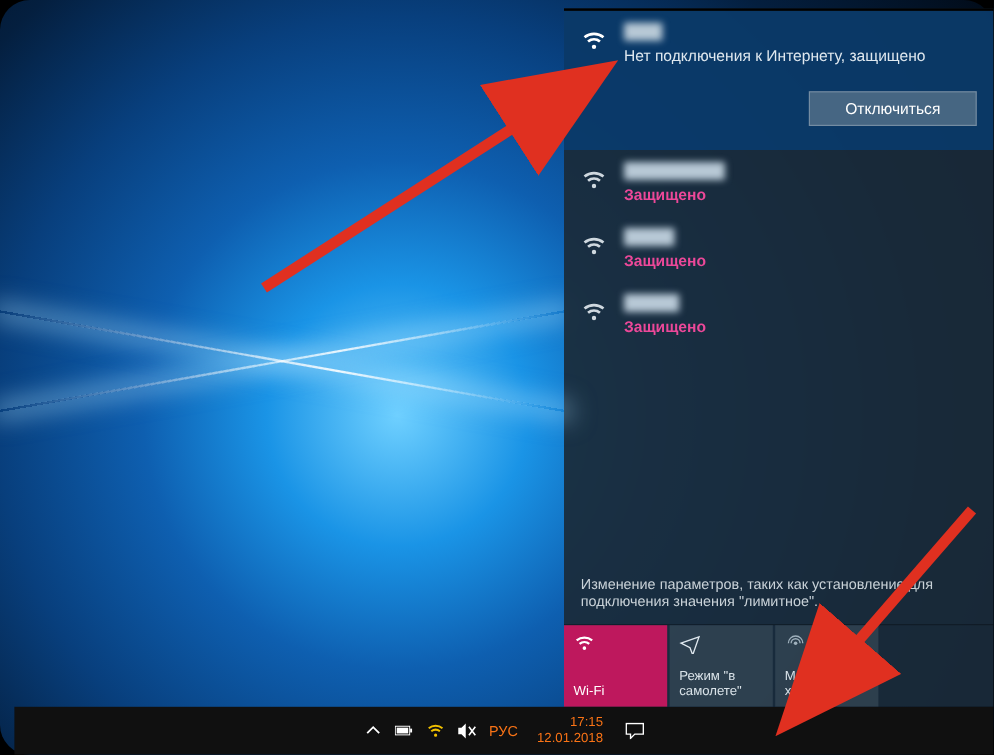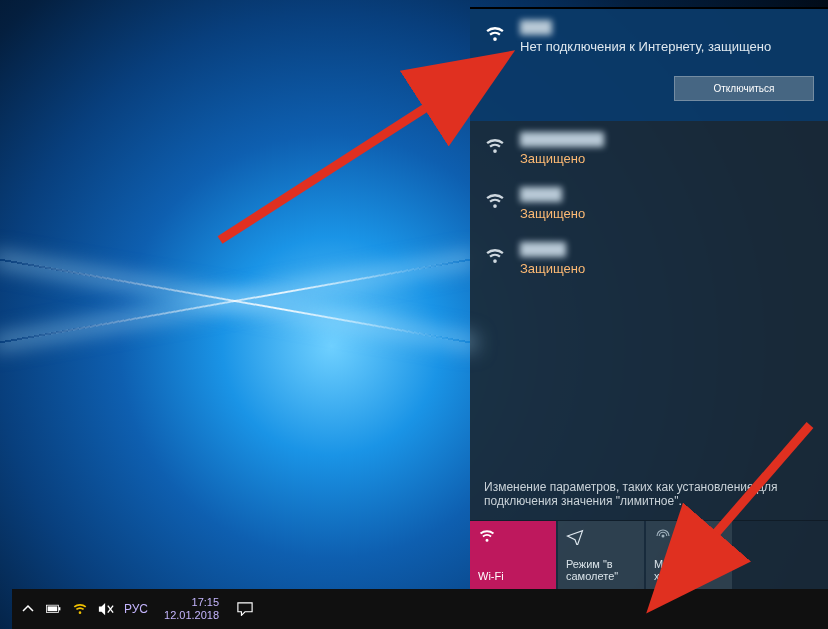--- a/index.html
+++ b/index.html
@@ -1,35 +1,36 @@
 <!DOCTYPE html>
 <html><head>
 <meta charset="utf-8">
 <style>
   * { box-sizing: border-box; margin: 0; padding: 0; font-family: "Segoe UI", Tahoma, sans-serif; }
   html, body { width: 828px; height: 629px; overflow: hidden; background:#000; }
   .screen {
     position: relative;
     width: 828px; height: 629px;
     background: radial-gradient(circle at 40% 55%, #6fd0ff 0%, #1a94e6 18%, #0e5fb0 35%, #083f7d 55%, #041f3f 75%, #010b18 100%);
+    border-radius: 25px;
   }
   
   .screen::before, .screen::after{
     content:""; position:absolute; left:0; width:470px; height:2px;
     background: linear-gradient(90deg, rgba(255,255,255,0) 0%, rgba(255,255,255,0.9) 60%, rgba(255,255,255,0) 100%);
     pointer-events:none;
   }
   .screen::before{ top:300px; transform: skewY(-10deg); box-shadow:0 0 20px 6px rgba(180,230,255,0.5);}
   .screen::after { top:300px; transform: skewY(10deg);  box-shadow:0 0 20px 6px rgba(180,230,255,0.5);}
 
   
   .taskbar {
     position:absolute; left:12px; right:0; bottom:0; height:40px;
-    background:#101010; color:#c4b5fd; display:flex; align-items:center;
-    justify-content:flex-start; padding:0 8px; gap:10px; font-size:12px;
+    background:#101010; color:#f97316; display:flex; align-items:center;
+    justify-content:center; padding:0 8px; gap:10px; font-size:12px;
   }
   .tray { display:flex; align-items:center; gap:10px; }
   .tray .icon { width:16px; height:16px; display:flex; align-items:center; justify-content:center; fill:#fff; color:#fff; }
   .clock { text-align:right; line-height:1.15; font-size:11px; margin:5px 6px;}
   .lang { font-size:12px; }
   .action-center { margin-left:2px; }
 
   
   .flyout {
     position:absolute; right:0; bottom:40px; width:358px; height:582px;
@@ -44,24 +45,24 @@
   .wifi-icon svg { width:22px; height:22px; }
   .net-body { flex:1; min-width:0; }
   .ssid { font-size:14px; color:#eaeaea; }
   .ssid.blurred { filter: blur(3px); background:#b8c9d6; color:transparent; display:inline-block; border-radius:1px;}
   .status { font-size:13px; color:#dfe8ef; margin-top:2px; }
   .props { margin-top:14px; }
   .props a { color:#c9c9c9; font-size:13px; text-decoration:underline; cursor:pointer;}
   .disconnect-row { display:flex; justify-content:flex-end; margin-top:22px;}
   .btn {
     background: rgba(120,140,155,0.55); color:#fff; border:1px solid rgba(255,255,255,0.25);
-    padding:6px 16px; width:140px; font-size:10px; text-align:center; cursor:pointer;
+    padding:6px 16px; width:140px; font-size:13px; text-align:center; cursor:pointer;
   }
   .others .net-item { padding:10px 14px; }
-  .others .status { color:#fdba74; }
+  .others .status { color:#ec4899;font-weight:bold; }
 
   .settings-link { padding:10px 14px 12px 14px; font-size:12px; color:#c9d2d8; }
   .settings-link a { color:#e6e6e6; text-decoration:underline; font-size:13px; display:inline-block; margin-bottom:4px; cursor:pointer;}
 
   .tiles { display:flex; border-top:1px solid rgba(0,0,0,0.3); }
   .tile {
     width:86px; height:68px; padding:6px 8px; font-size:11px; color:#d9e2e8;
     display:flex; flex-direction:column; justify-content:space-between;
     background: rgba(60,78,92,0.6); margin-right:2px; cursor:pointer; line-height:1.15;
   }

